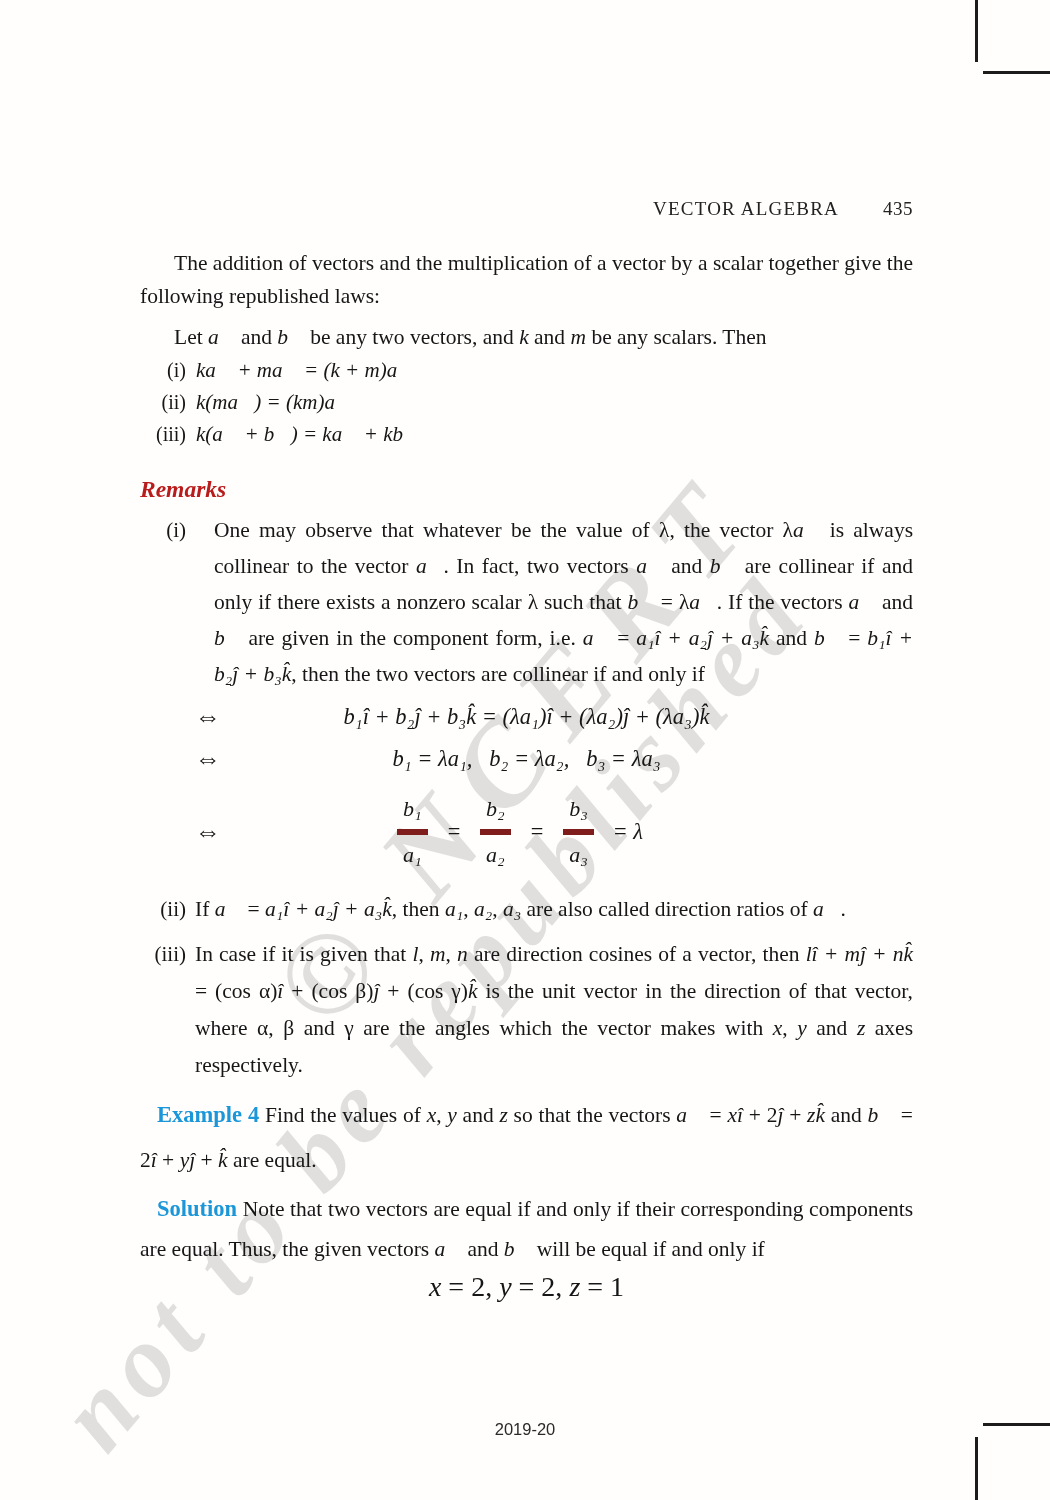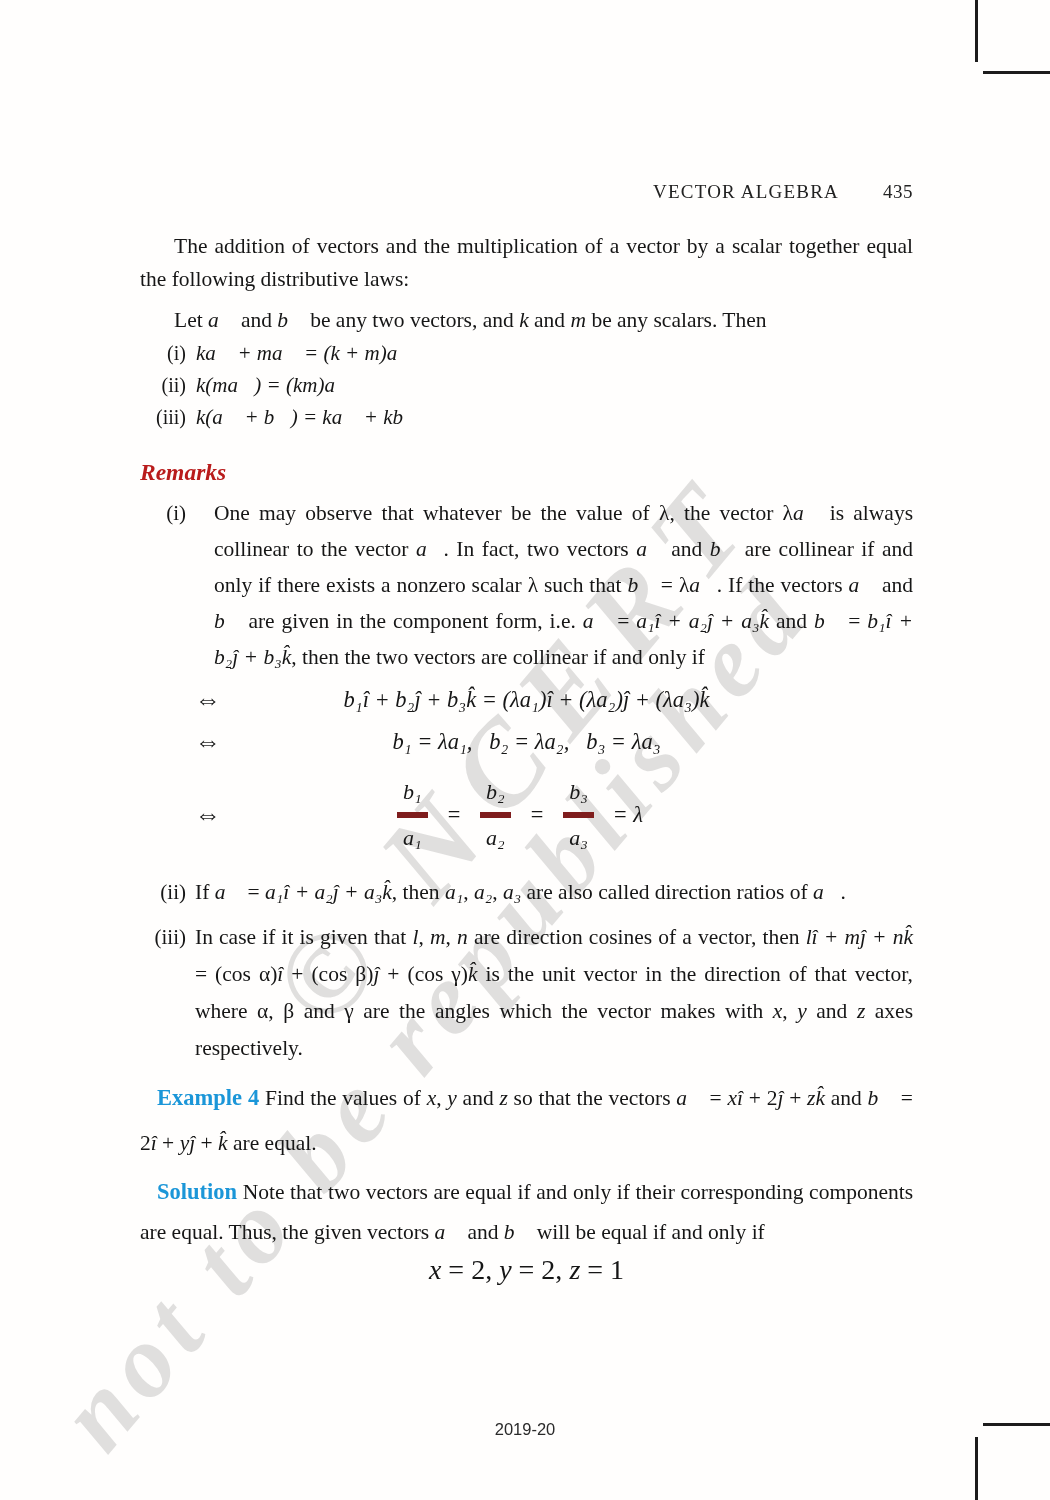--- a/index.html
+++ b/index.html
@@ -25,21 +25,21 @@
     position:absolute; z-index:0;
     color:rgba(60,60,60,0.16);
     font-style:italic; font-weight:bold;
     white-space:nowrap;
     transform-origin:0 50%;
     user-select:none;
   }
   .wm.l1 { left:298px; top:940px;  font-size:118px; letter-spacing:24px; transform:rotate(-50deg); }
   .wm.l2 { left:80px;  top:1375px; font-size:103px; letter-spacing:10px; transform:rotate(-50deg); }
 
-  .content { position:absolute; left:140px; top:181px; width:773px; z-index:1; }
+  .content { position:absolute; left:140px; top:198px; width:773px; z-index:1; }
 
   .runhead {
     display:flex; justify-content:flex-end; align-items:baseline; gap:44px;
     font-size:19px; letter-spacing:1.2px; color:#222;
   }
   .runhead .pgnum { letter-spacing:0.5px; }
 
   p { margin:0; }
   .lead  { margin-top:27px; font-size:21.5px; line-height:33px; text-align:justify; text-indent:34px; }
   .letp  { margin-top:8px;  font-size:21.5px; line-height:33px; text-indent:34px; }
@@ -103,21 +103,21 @@
   <div class="wm l1">© NCERT</div>
   <div class="wm l2">not to be republished</div>
 
   <div class="content">
 
     <div class="runhead">
       <span>VECTOR ALGEBRA</span>
       <span class="pgnum">435</span>
     </div>
 
-    <p class="lead">The addition of vectors and the multiplication of a vector by a scalar together equal the following distributive laws:</p>
+    <p class="lead">The addition of vectors and the multiplication of a vector by a scalar together give the following republished laws:</p>
     <p class="letp">Let <i>a⃗</i> and <i>b⃗</i> be any two vectors, and <i>k</i> and <i>m</i> be any scalars. Then</p>
 
     <div class="law">
       <span class="lab">(i)</span>
       <span class="math">ka⃗ + ma⃗ = (k + m)a⃗</span>
     </div>
     <div class="law">
       <span class="lab">(ii)</span>
       <span class="math">k(ma⃗) = (km)a⃗</span>
     </div>

